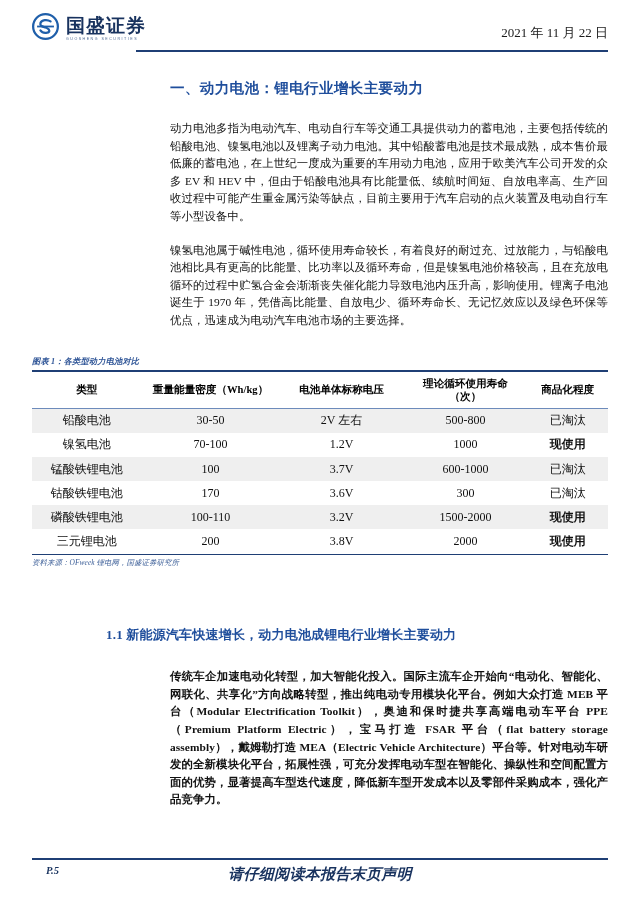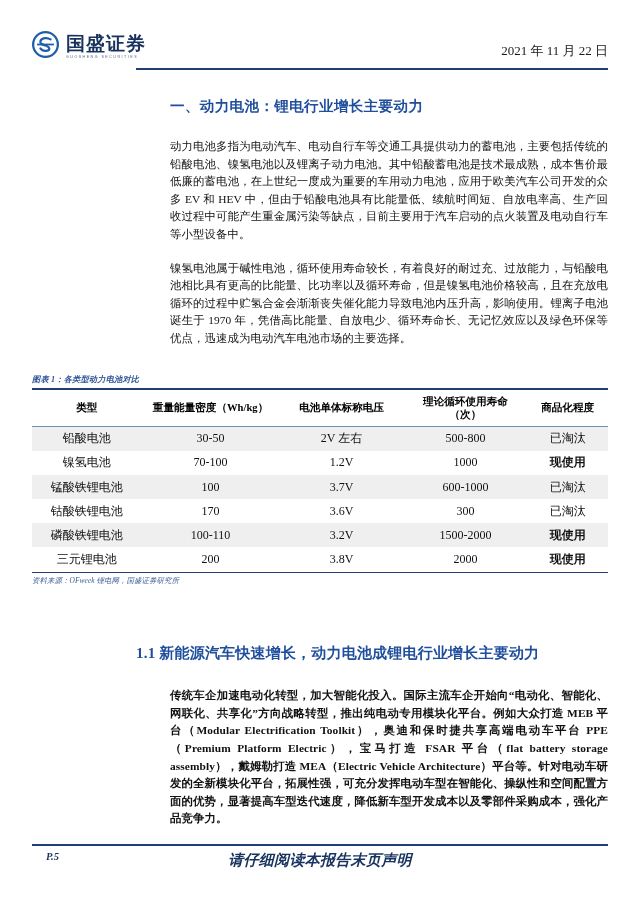--- a/index.html
+++ b/index.html
@@ -10,21 +10,21 @@
     background: #ffffff;
     font-family: "Liberation Serif", "DejaVu Serif", serif;
     color: #000;
     position: relative;
     overflow: hidden;
   }
 
   
   .header {
     position: relative;
-    height: 70px;
+    height: 52px;
     padding: 0 32px;
   }
   .header-inner {
     display: flex;
     align-items: flex-end;
     justify-content: space-between;
     height: 100%;
     padding-bottom: 8px;
   }
   .brand {
@@ -148,33 +148,33 @@
     font-size: 7.4px;
     color: #3e6099;
     margin-top: 3px;
     letter-spacing: 0.1px;
   }
 
   .h2 {
     color: #1f4e9c;
     font-family: "Liberation Serif", serif;
     font-weight: bold;
-    font-size: 15px;
+    font-size: 13px;
     letter-spacing: 0.2px;
-    margin: 58px 0 0 104px;
+    margin: 58px 0 0 74px;
   }
 
   .block-after-h2 { margin-top: 24px; }
 
   
   .footer {
     position: absolute;
     left: 32px;
     right: 32px;
-    bottom: 38px;
+    bottom: 24px;
   }
   .footer-rule { height: 2.2px; background: #1f3f75; }
   .footer-row {
     position: relative;
     margin-top: 5px;
     height: 16px;
   }
   .footer-page {
     position: absolute;
     left: 14px;

